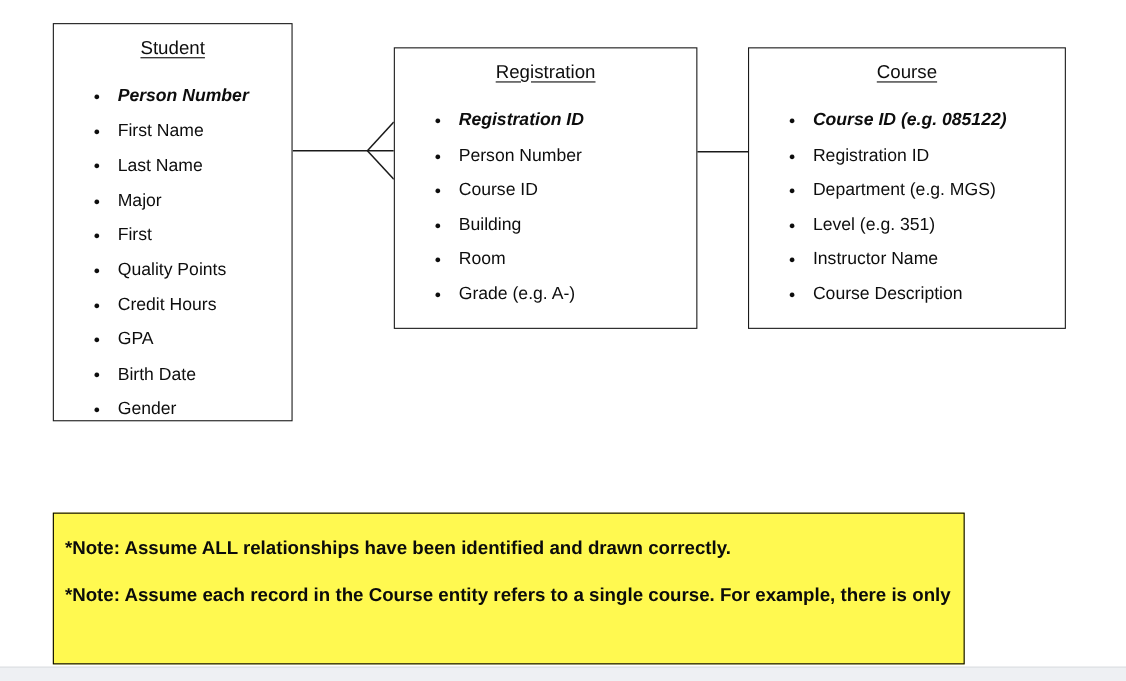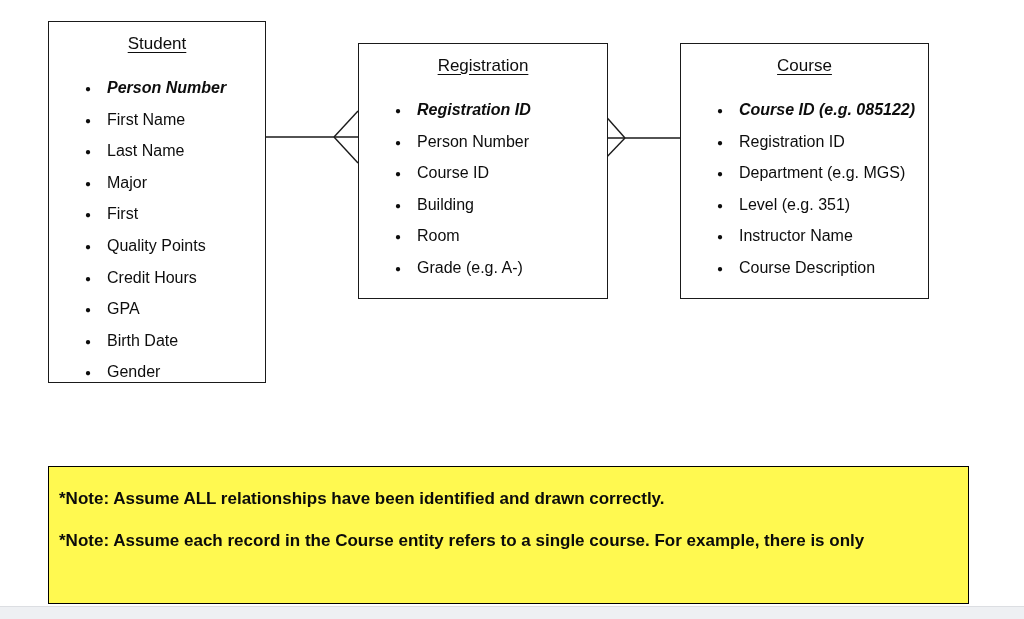--- a/index.html
+++ b/index.html
@@ -29,22 +29,22 @@
     width: 1024px; height: 619px;
     pointer-events: none;
   }
   .entity {
     position: absolute;
     background: #ffffff;
     border: 1.5px solid var(--entity-border);
     color: #0d0d0d;
   }
   .entity-student { left: 48px; top: 21px; width: 218px; height: 362px; }
-  .entity-registration { left: 358px; top: 43px; width: 250px; height: 256px; }
-  .entity-course { left: 680px; top: 43px; width: 249px; height: 256px; }
+  .entity-registration { left: 358px; top: 43px; width: 276px; height: 256px; }
+  .entity-course { left: 680px; top: 43px; width: 289px; height: 256px; }
   .entity-title {
     margin-top: 10px;
     text-align: center;
     font-size: 17px;
     line-height: 24px;
     text-decoration: underline;
     text-underline-offset: 3px;
     color: #0d0d0d;
   }
   .attr-list {
@@ -68,21 +68,21 @@
     top: 1px;
     font-size: 10px;
   }
   .attr-list li:first-child {
     font-weight: bold;
     font-style: italic;
   }
   .note-box {
     position: absolute;
     left: 48px; top: 466px;
-    width: 921px; height: 138px;
+    width: 829px; height: 138px;
     background: var(--note-bg);
     border: 1.5px solid var(--note-border);
     color: var(--note-text);
     font-weight: bold;
     font-size: 17px;
     padding: 16px 10px 0 10px;
   }
   .note-box p { line-height: 31px; }
   .note-box .note2 { margin-top: 11px; }
   .footer-strip {

